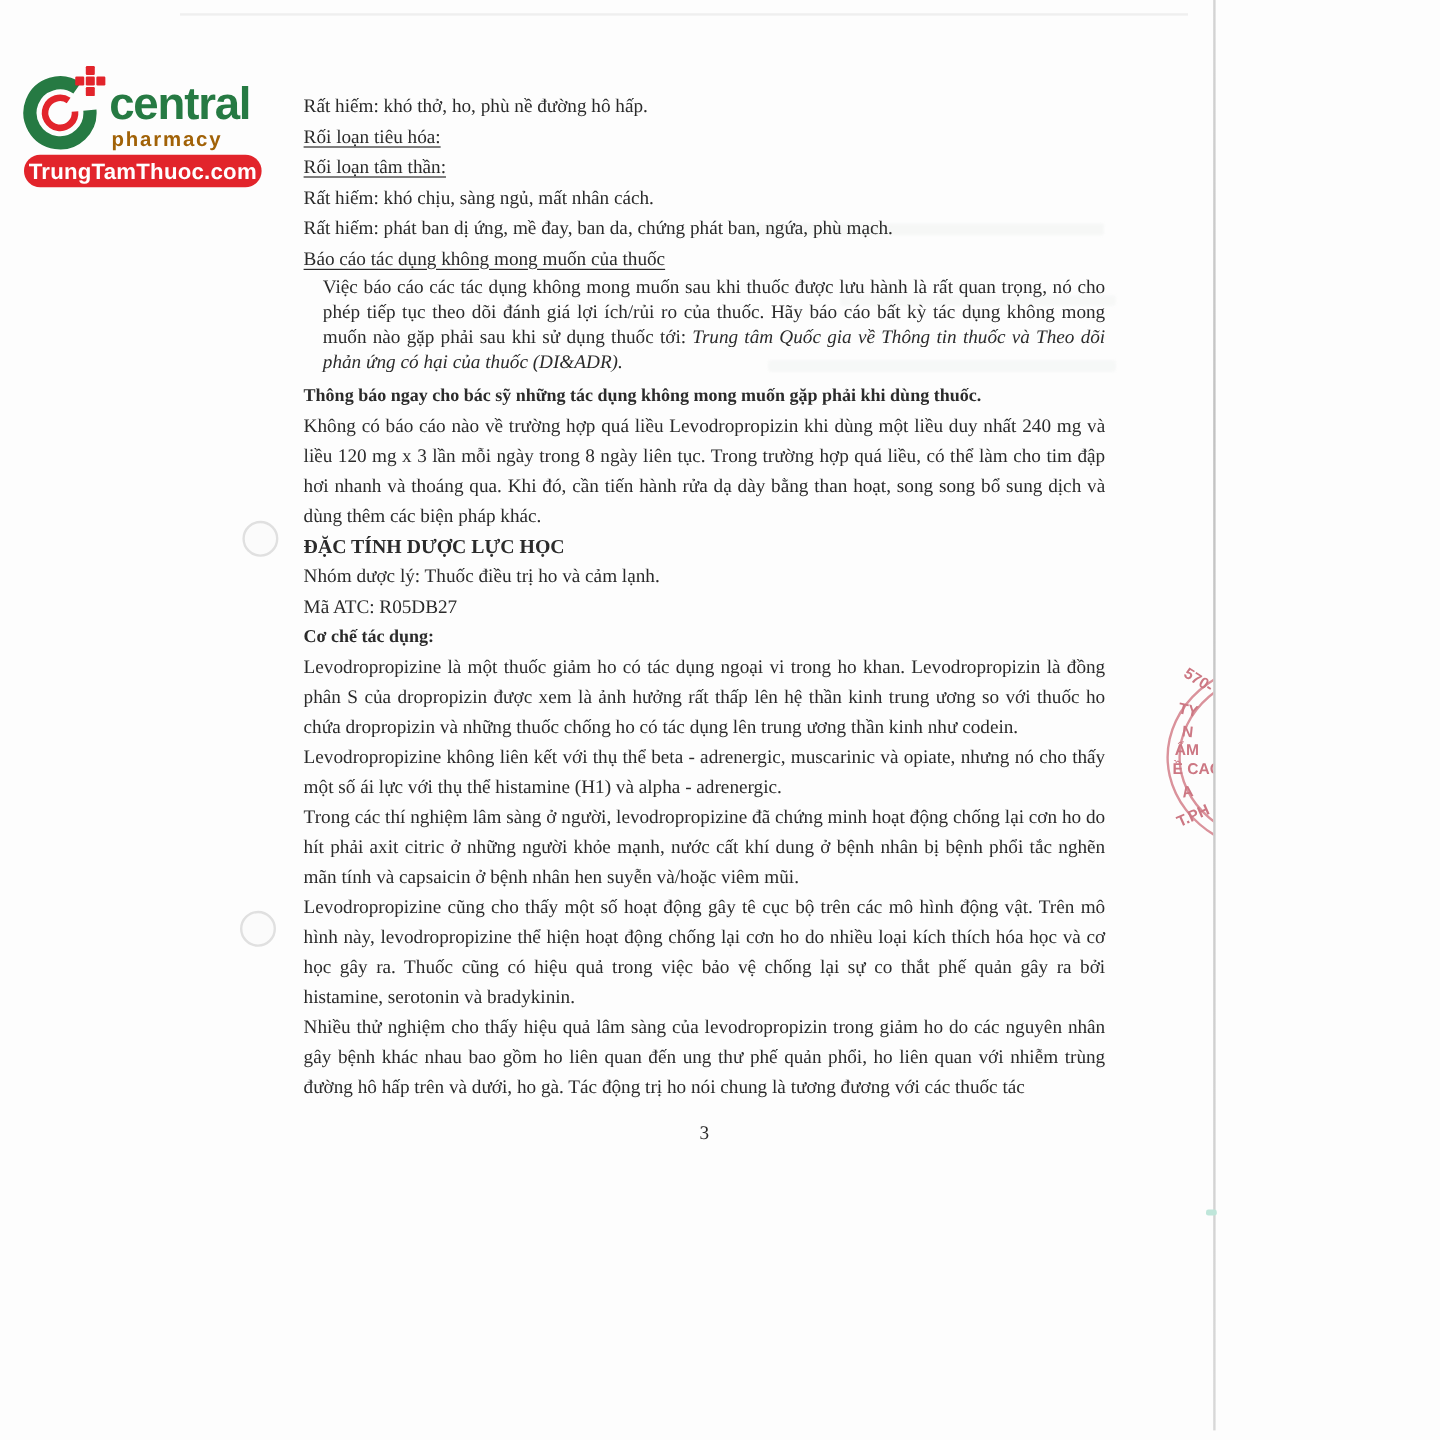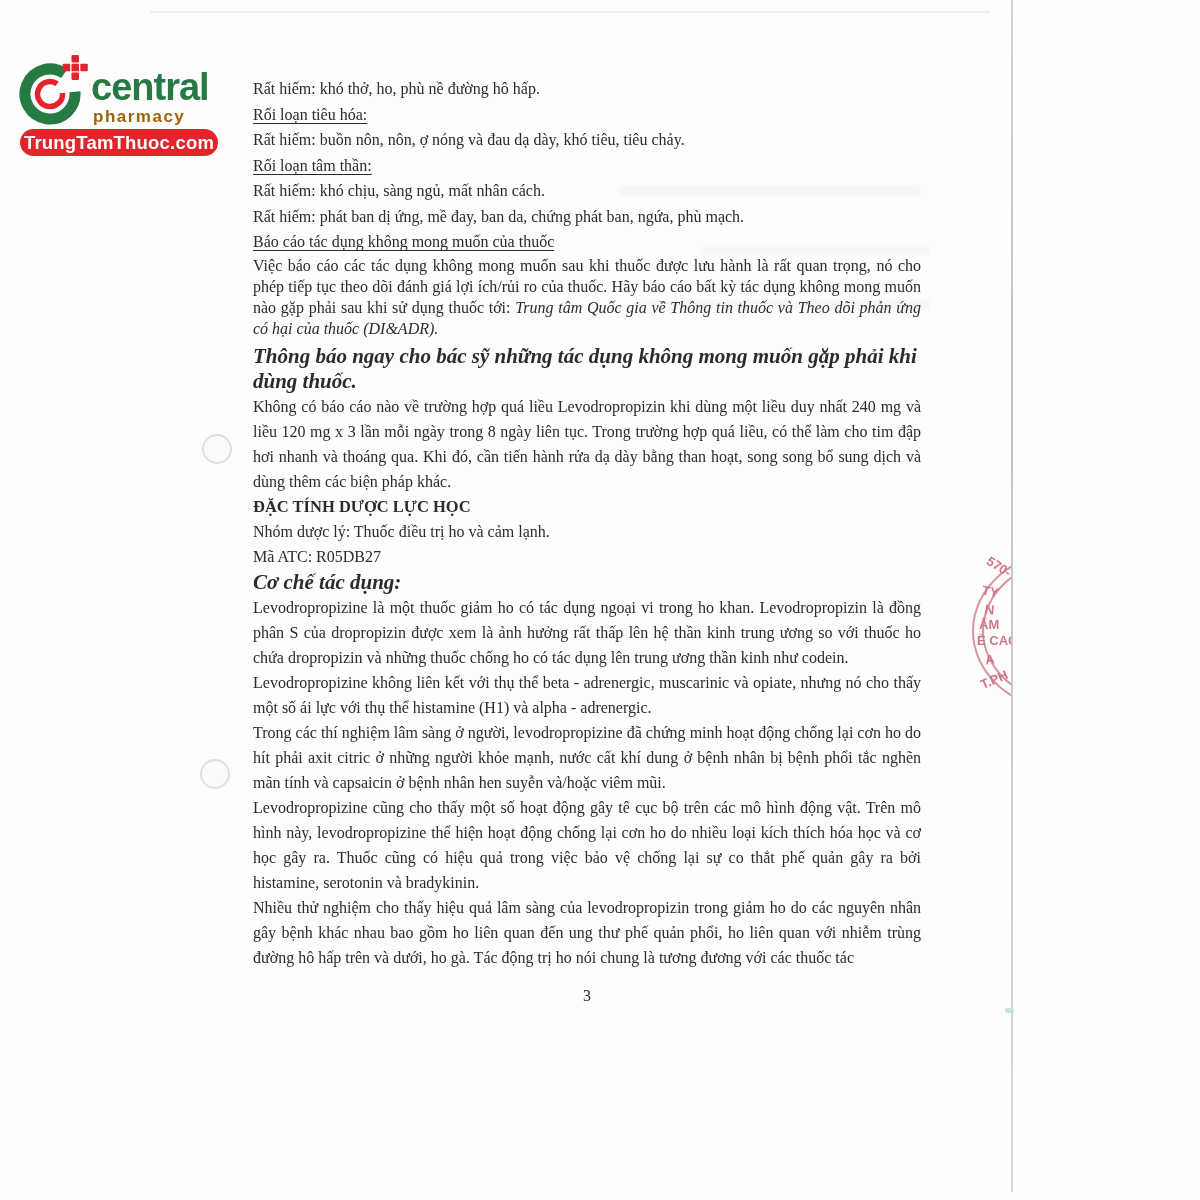--- a/index.html
+++ b/index.html
@@ -69,23 +69,23 @@
   }
   
   .doc {
     position: absolute; left: 253px; top: 0; width: 668px;
     padding-top: 76px; font-size: 16px;
   }
   .blk { margin: 0; }
   .blk.normal      { line-height: 25.5px; }
   .blk.underline   { line-height: 25.5px; text-decoration: underline; text-underline-offset: 3px; }
   .blk.bold        { line-height: 25px; font-weight: bold; font-size: 16.5px; }
-  .blk.bolditalic  { line-height: 25px; font-weight: bold; font-style: italic; font-size: 21px; }
+  .blk.bolditalic  { line-height: 25px; font-weight: bold; font-size: 15px; }
   .blk.para        { line-height: 25px; text-align: justify; }
-  .blk.para-tight  { line-height: 21px; text-align: justify; margin-bottom: 5px; }
+  .blk.para-tight  { line-height: 21px; text-align: justify; margin-bottom: 5px; margin-left: 16px; }
   .seg-italic { font-style: italic; }
   .page-number { margin-top: 13px; text-align: center; line-height: 25px; }
   
   .bleed {
     position: absolute; background: #f2f4f3; border-radius: 2px; filter: blur(1px);
   }
 </style>
 </head>
 <body>
 
@@ -126,21 +126,20 @@
   <span class="frag" style="left:23px; top:66px;">ẨM</span>
   <span class="frag" style="left:21px; top:82px;">Ề CAC</span>
   <span class="frag" style="left:29px; top:101px; transform:rotate(-8deg);">A</span>
   <span class="frag" style="left:24px; top:121px; transform:rotate(-24deg);">T.PH</span>
 </div>
 
 <div class="doc">
 
   <div class="blk normal"><span>Rất hiếm: khó thở, ho, phù nề đường hô hấp.</span></div>
     <div class="blk underline"><span>Rối loạn tiêu hóa:</span></div>
-    <div class="blk normal"><span>Rất hiếm: buồn nôn, nôn, ợ nóng và đau dạ dày, khó tiêu, tiêu chảy.</span></div>
     <div class="blk underline"><span>Rối loạn tâm thần:</span></div>
     <div class="blk normal"><span>Rất hiếm: khó chịu, sàng ngủ, mất nhân cách.</span></div>
     <div class="blk normal"><span>Rất hiếm: phát ban dị ứng, mề đay, ban da, chứng phát ban, ngứa, phù mạch.</span></div>
     <div class="blk underline"><span>Báo cáo tác dụng không mong muốn của thuốc</span></div>
     <div class="blk para-tight"><span>Việc báo cáo các tác dụng không mong muốn sau khi thuốc được lưu hành là rất quan trọng, nó cho phép tiếp tục theo dõi đánh giá lợi ích/rủi ro của thuốc. Hãy báo cáo bất kỳ tác dụng không mong muốn nào gặp phải sau khi sử dụng thuốc tới: </span><span class="seg-italic">Trung tâm Quốc gia về Thông tin thuốc và Theo dõi phản ứng có hại của thuốc (DI&amp;ADR).</span></div>
     <div class="blk bolditalic"><span>Thông báo ngay cho bác sỹ những tác dụng không mong muốn gặp phải khi dùng thuốc.</span></div>
     <div class="blk para"><span>Không có báo cáo nào về trường hợp quá liều Levodropropizin khi dùng một liều duy nhất 240 mg và liều 120 mg x 3 lần mỗi ngày trong 8 ngày liên tục. Trong trường hợp quá liều, có thể làm cho tim đập hơi nhanh và thoáng qua. Khi đó, cần tiến hành rửa dạ dày bằng than hoạt, song song bổ sung dịch và dùng thêm các biện pháp khác.</span></div>
     <div class="blk bold"><span>ĐẶC TÍNH DƯỢC LỰC HỌC</span></div>
     <div class="blk normal"><span>Nhóm dược lý: Thuốc điều trị ho và cảm lạnh.</span></div>
     <div class="blk normal"><span>Mã ATC: R05DB27</span></div>

